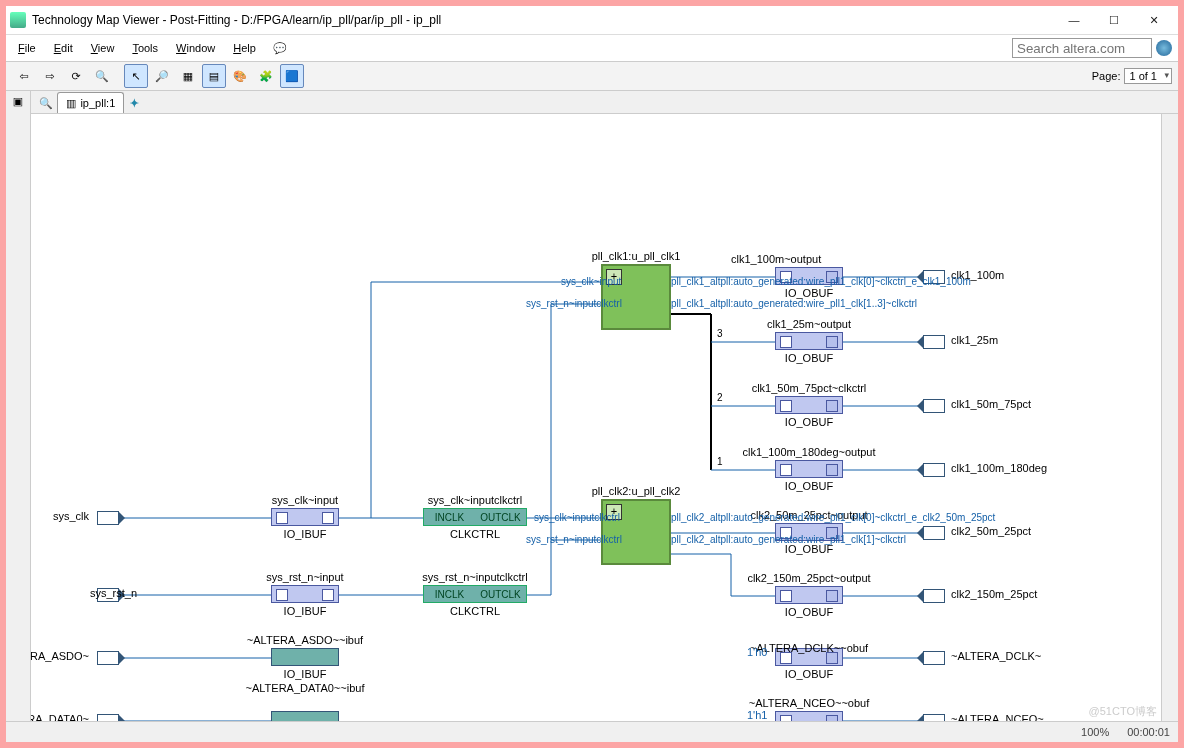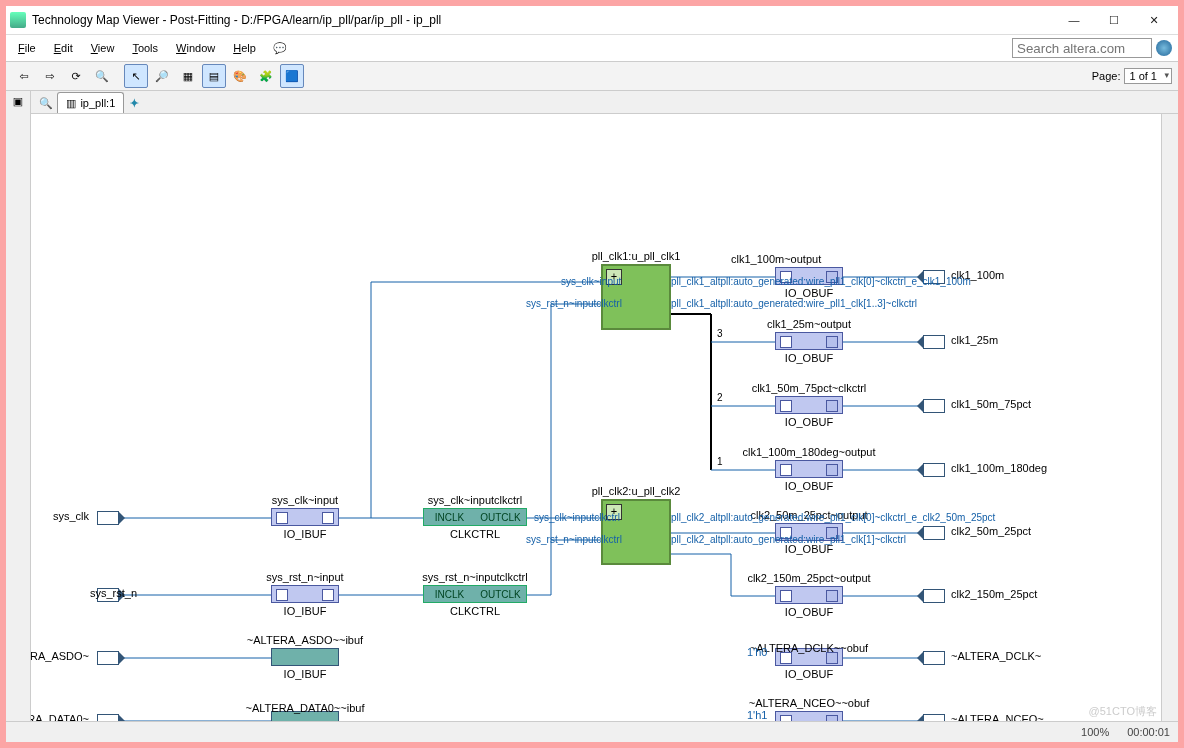--- a/index.html
+++ b/index.html
@@ -179,21 +179,21 @@
             <div class="buf" style="left: 240px; top: 394px;"></div>
             <div class="lbl" style="left: 212px; top: 380px; width: 124px; text-align: center;">sys_clk~input</div>
             <div class="lbl" style="left: 240px; top: 414px; width: 68px; text-align: center;">IO_IBUF</div>
             <div class="buf" style="left: 240px; top: 471px;"></div>
             <div class="lbl" style="left: 212px; top: 457px; width: 124px; text-align: center;">sys_rst_n~input</div>
             <div class="lbl" style="left: 240px; top: 491px; width: 68px; text-align: center;">IO_IBUF</div>
             <div class="tealbuf" style="left: 240px; top: 534px;"></div>
             <div class="lbl" style="left: 212px; top: 520px; width: 124px; text-align: center;">~ALTERA_ASDO~~ibuf</div>
             <div class="lbl" style="left: 240px; top: 554px; width: 68px; text-align: center;">IO_IBUF</div>
             <div class="tealbuf" style="left: 240px; top: 597px;"></div>
-            <div class="lbl" style="left: 212px; top: 588px; width: 124px; text-align: center;">~ALTERA_DATA0~~ibuf</div>
+            <div class="lbl" style="left: 212px; top: 568px; width: 124px; text-align: center;">~ALTERA_DATA0~~ibuf</div>
             <div class="clkctrl" style="left: 392px; top: 394px;">
               <span>INCLK</span>
               <span>OUTCLK</span>
             </div>
             <div class="lbl" style="left: 370px; top: 380px; width: 148px; text-align: center;">sys_clk~inputclkctrl</div>
             <div class="lbl" style="left: 392px; top: 414px; width: 104px; text-align: center;">CLKCTRL</div>
             <div class="clkctrl" style="left: 392px; top: 471px;">
               <span>INCLK</span>
               <span>OUTCLK</span>
             </div>

